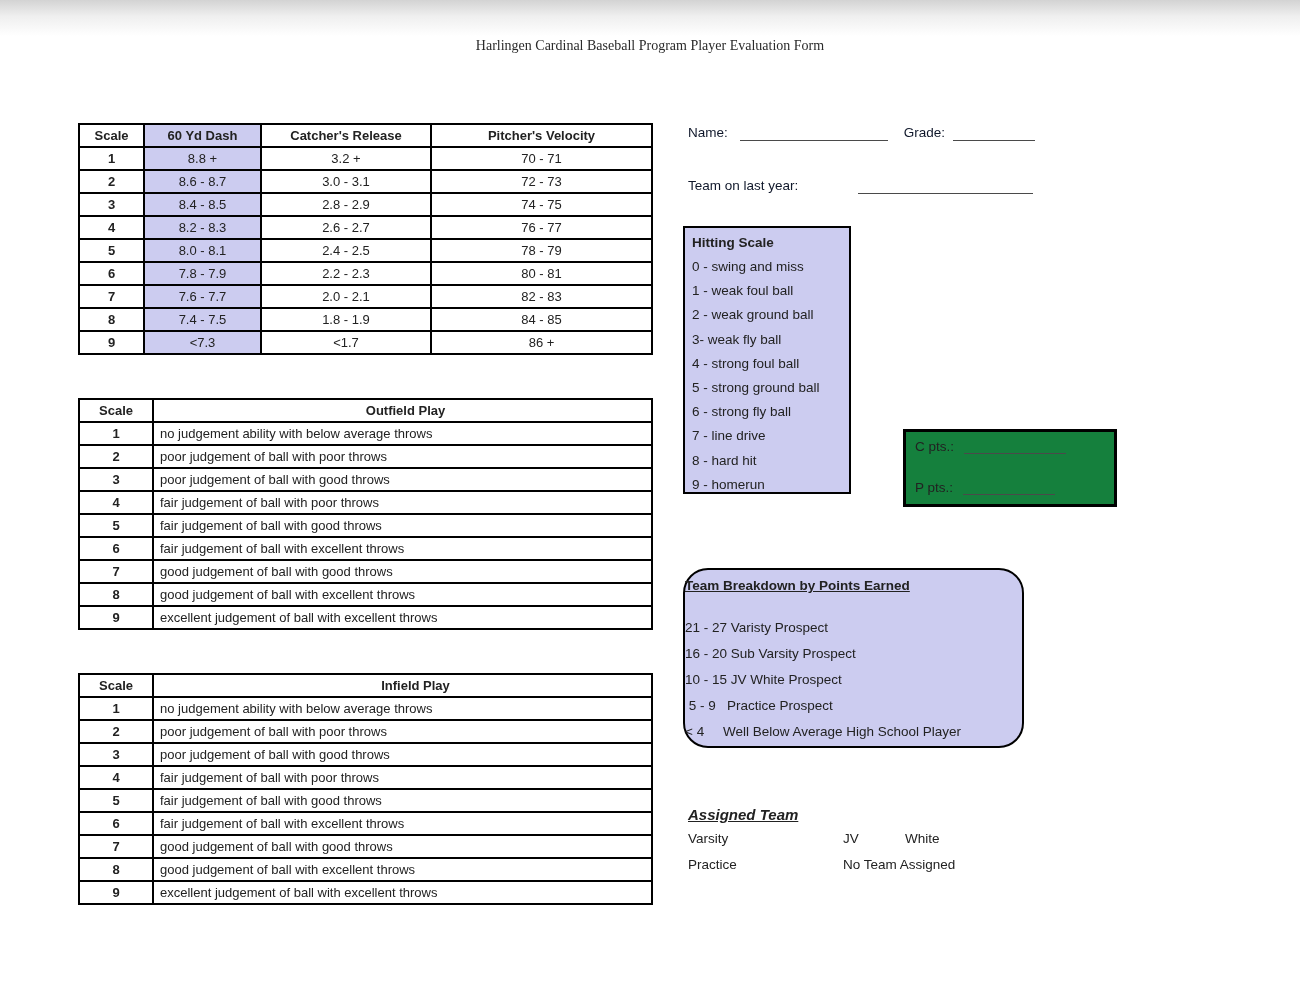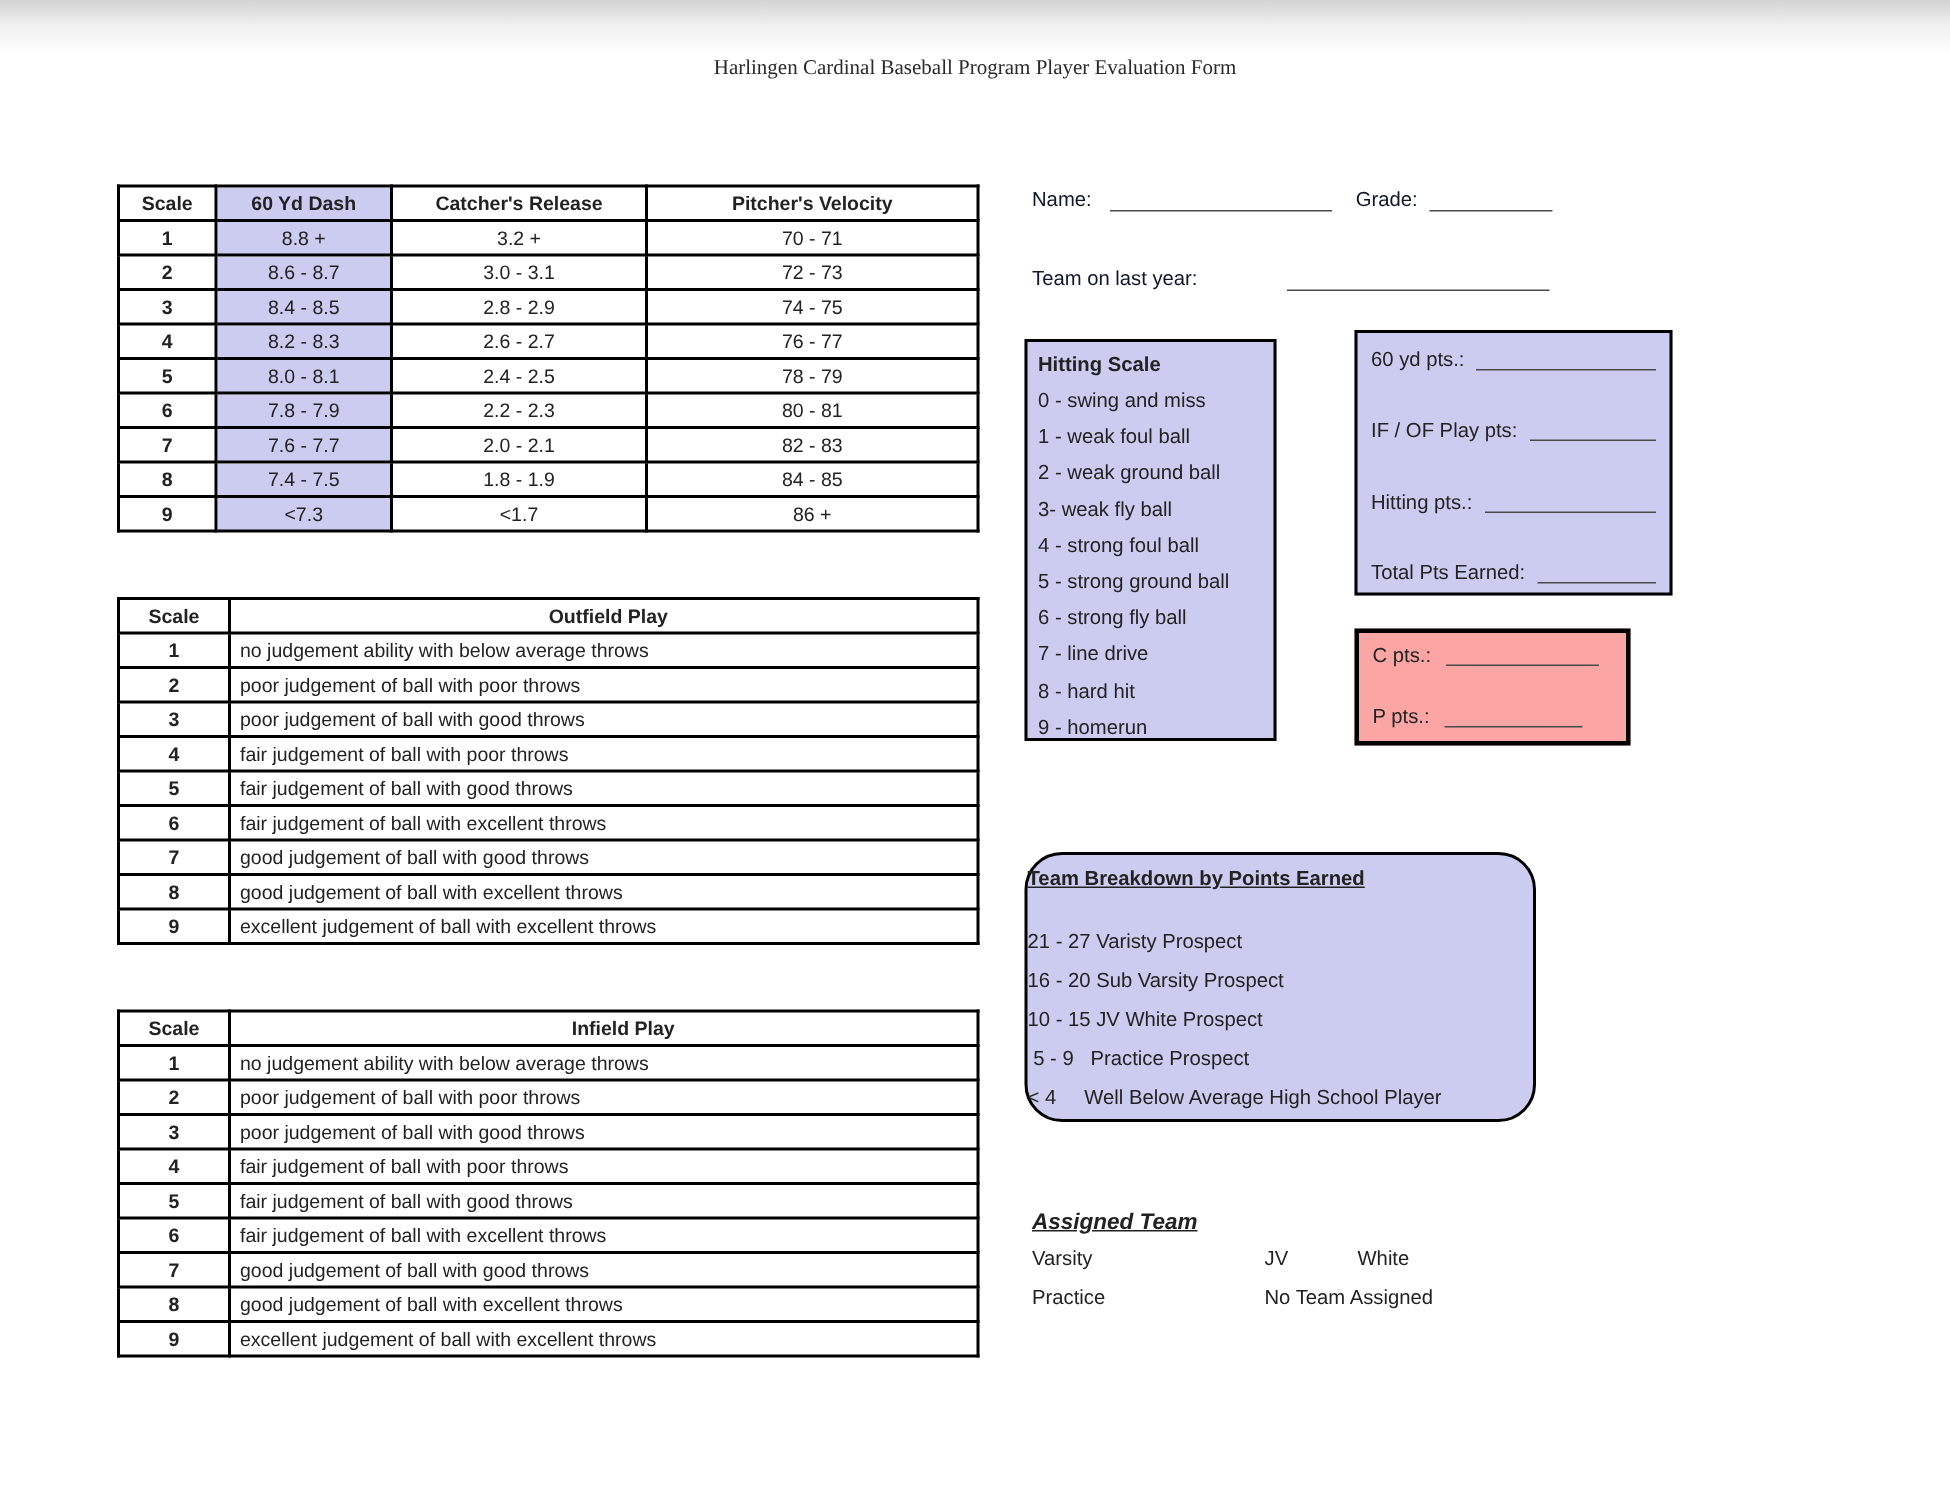--- a/index.html
+++ b/index.html
@@ -43,21 +43,21 @@
 
   .hitting-box { left:683px; top:226px; width:168px; height:268px; padding:3px 7px; }
   .hs-title { font-weight:bold; font-size:13.5px; line-height:24px; }
   .hs-item { font-size:13.5px; line-height:24.2px; white-space:nowrap; }
 
   .points-box { left:903px; top:220px; width:212px; height:177px; padding:10px 9px 6px 9px;
     display:flex; flex-direction:column; justify-content:space-between; }
   .pline { display:flex; align-items:flex-end; font-size:13.5px; }
   .pline .blank { flex:1; margin-left:8px; }
 
-  .cp-box { left:903px; top:419px; width:184px; height:78px; border:3px solid #000; background:#fca5a5;
+  .cp-box { left:903px; top:429px; width:214px; height:78px; border:3px solid #000; background:#15803d;
     padding:7px 9px 9px 9px; display:flex; flex-direction:column; justify-content:space-between; }
   .cp-line { display:flex; align-items:flex-end; font-size:13.5px; }
   .cp-line .blank { margin-left:10px; }
 
   .breakdown-box { left:683px; top:568px; width:341px; height:180px; padding:8px 0;border-radius:25px; }
   .bd-title { font-weight:bold; font-size:13.5px; text-decoration:underline; margin-bottom:22px; }
   .bd-item { font-size:13.5px; line-height:26px; white-space:pre; }
 
   .assigned { position:absolute; left:688px; top:806px; width:430px; }
   .at-title { font-weight:bold; font-style:italic; font-size:15px; text-decoration:underline; margin-bottom:4px; }
@@ -304,38 +304,20 @@
     <div class="hs-item">6 - strong fly ball</div>
 
     <div class="hs-item">7 - line drive</div>
 
     <div class="hs-item">8 - hard hit</div>
 
     <div class="hs-item">9 - homerun</div>
   </div>
   </div>
 
-  <div class="box purple points-box">
-    <div class="pline">
-      <span>60 yd pts.:</span>
-      <span class="blank"></span>
-    </div>
-    <div class="pline">
-      <span>IF / OF Play pts:</span>
-      <span class="blank"></span>
-    </div>
-    <div class="pline">
-      <span>Hitting pts.:</span>
-      <span class="blank"></span>
-    </div>
-    <div class="pline">
-      <span>Total Pts Earned:</span>
-      <span class="blank"></span>
-    </div>
-  </div>
 
   <div class="box cp-box">
     <div class="cp-line">
       <span>C pts.:</span>
       <span class="blank" style="width:102px;"></span>
     </div>
     <div class="cp-line">
       <span>P pts.:</span>
       <span class="blank" style="width:92px;"></span>
     </div>

